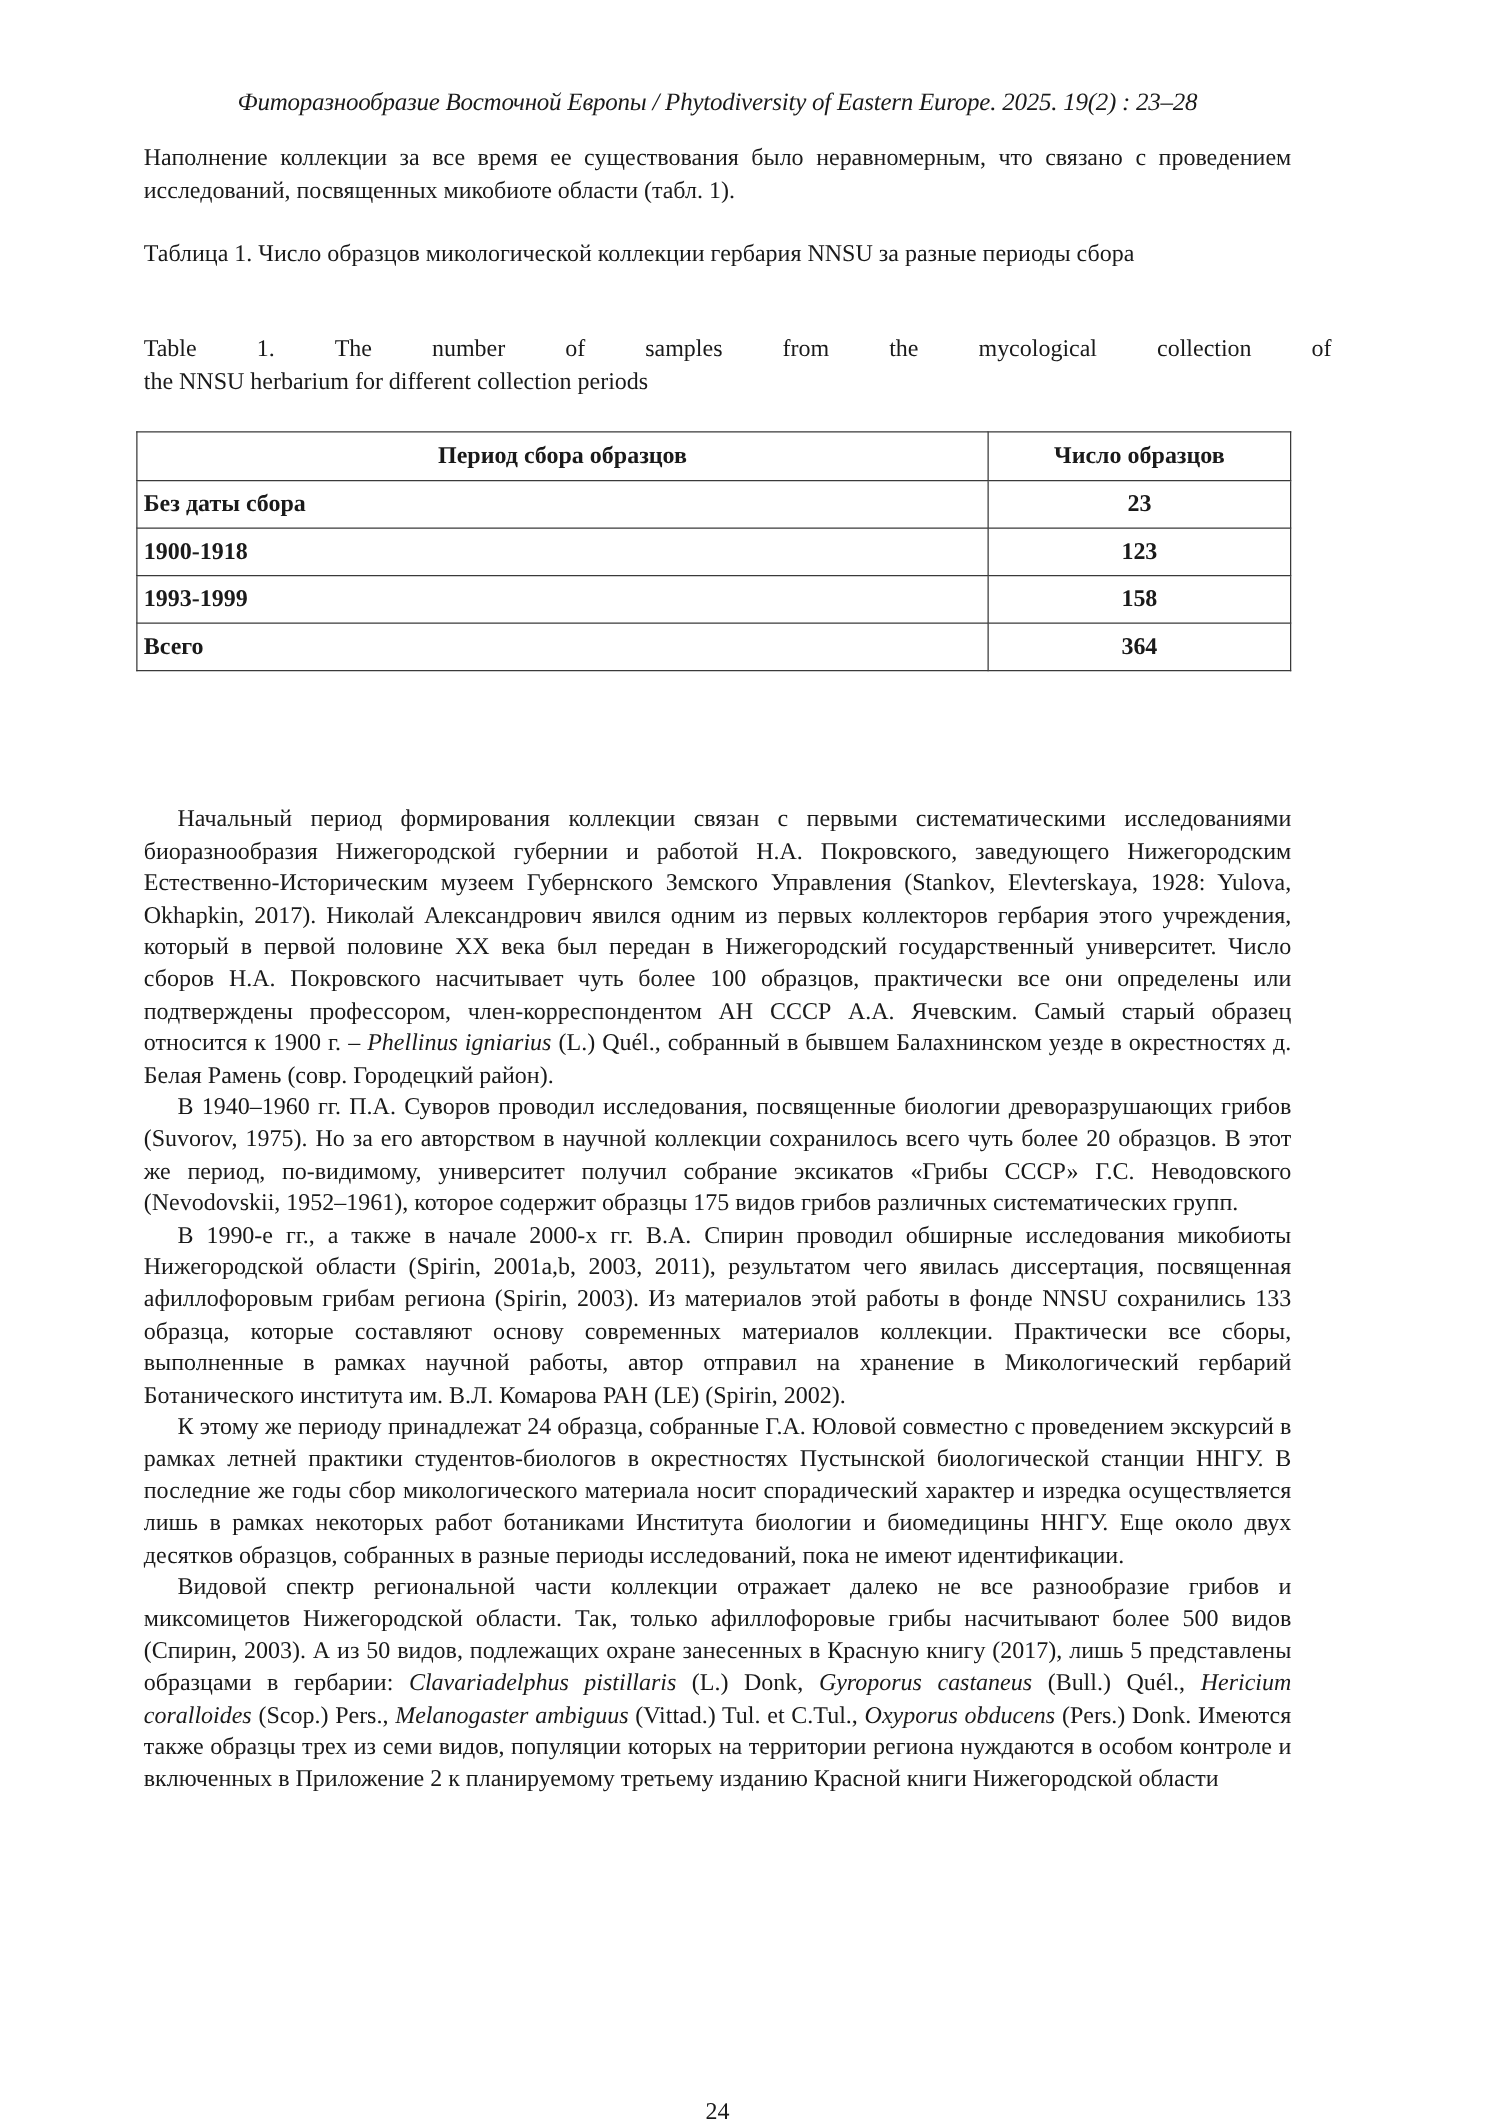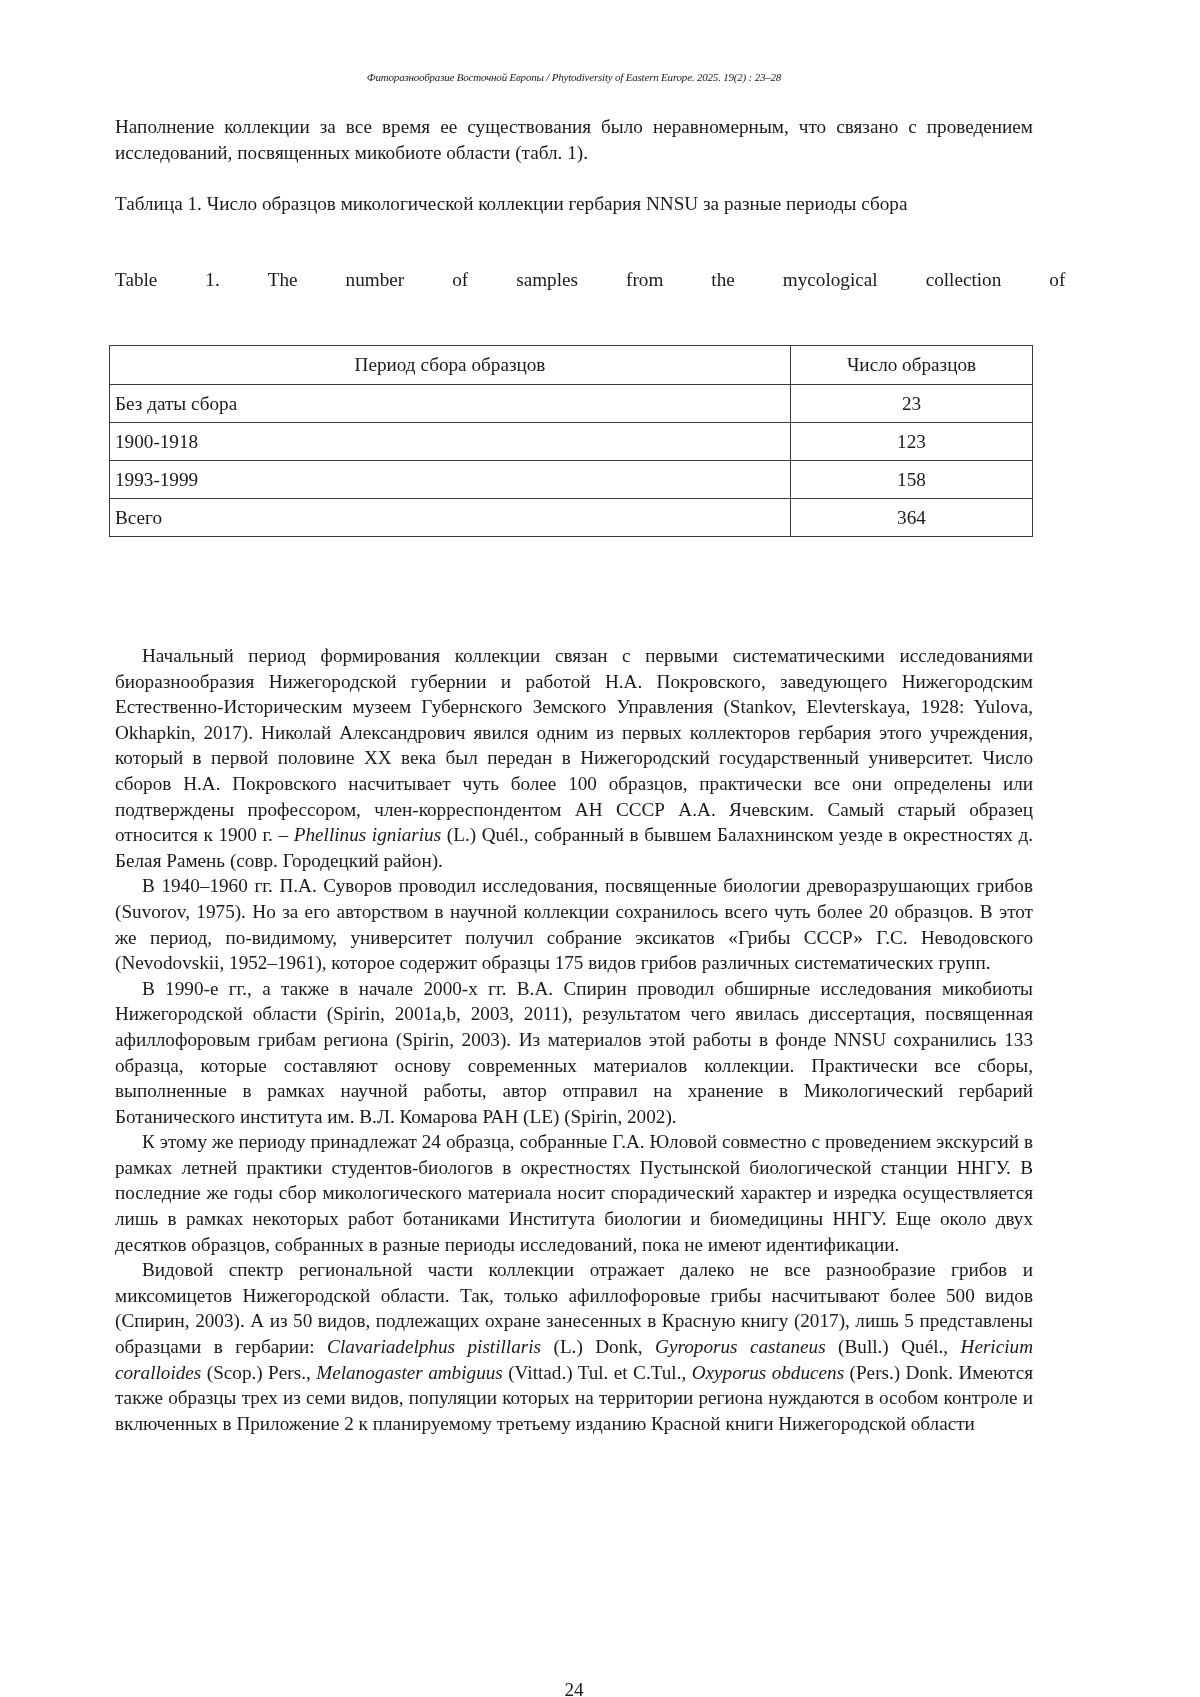--- a/index.html
+++ b/index.html
@@ -4,40 +4,40 @@
 <style>
   html, body { margin: 0; padding: 0; background: #ffffff; }
   body {
     width: 1200px; height: 1697px; position: relative; overflow: hidden;
     font-family: "Liberation Serif", "DejaVu Serif", serif;
     color: #1a1a1a;
   }
   .page { position: absolute; left: 115px; top: 0; width: 918px; }
   .running-head {
     position: absolute; top: 71px; left: 0; width: 918px; text-align: center;
-    font-style: italic; font-size: 11px; letter-spacing: -0.2px;
+    font-style: italic; font-size: 20px; letter-spacing: -0.2px;
   }
   .para {
     font-size: 19.2px; line-height: 25.6px; text-align: justify;
     margin: 0; text-align-last: left;
   }
   .indent { text-indent: 27px; }
   .p-intro { position: absolute; top: 114px; left: 0; width: 918px; }
   .caption-ru { position: absolute; top: 191px; left: 0; width: 918px; }
   .caption-en { position: absolute; top: 267px; left: 0; width: 918px; }
   .caption-en .firstline { display: flex; justify-content: space-between; gap: 48px; }
   b { font-weight: normal; }
   i { font-style: italic; }
   table.data {
     position: absolute; top: 345px; left: -6px; width: 924px;
     border-collapse: collapse; font-size: 19.2px;
   }
   table.data th, table.data td {
     border: 1.5px solid #3a3a3a; padding: 0 5px; height: 37px;
-    font-weight: normal; vertical-align: middle;
+    font-weight: bold; vertical-align: middle;
   }
   table.data th { text-align: center; height: 38px; }
   table.data td.period { text-align: left; width: 670px; }
   table.data td.count { text-align: center; }
   .body-text { position: absolute; top: 643px; left: 0; width: 918px; }
   .page-number {
     position: absolute; top: 1679px; left: 0; width: 918px; text-align: center;
     font-size: 19.2px;
   }
 </style>
@@ -61,20 +61,21 @@
       <span>The</span>
       <span>number</span>
       <span>of</span>
       <span>samples</span>
       <span>from</span>
       <span>the</span>
       <span>mycological</span>
       <span>collection</span>
       <span>of</span>
     </div>
+    <div>the NNSU herbarium for different collection periods</div>
   </div>
 
   <table class="data">
     <thead>
       <tr>
         <th>Период сбора образцов</th>
         <th>Число образцов</th>
       </tr>
     </thead>
     <tbody>

